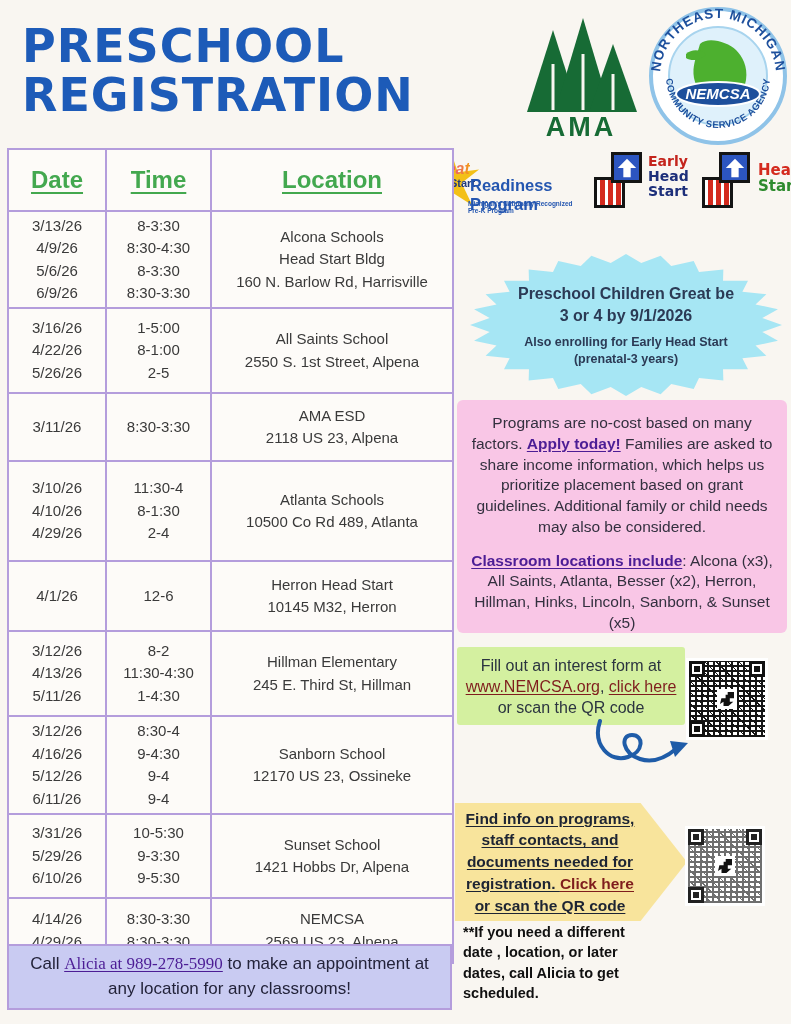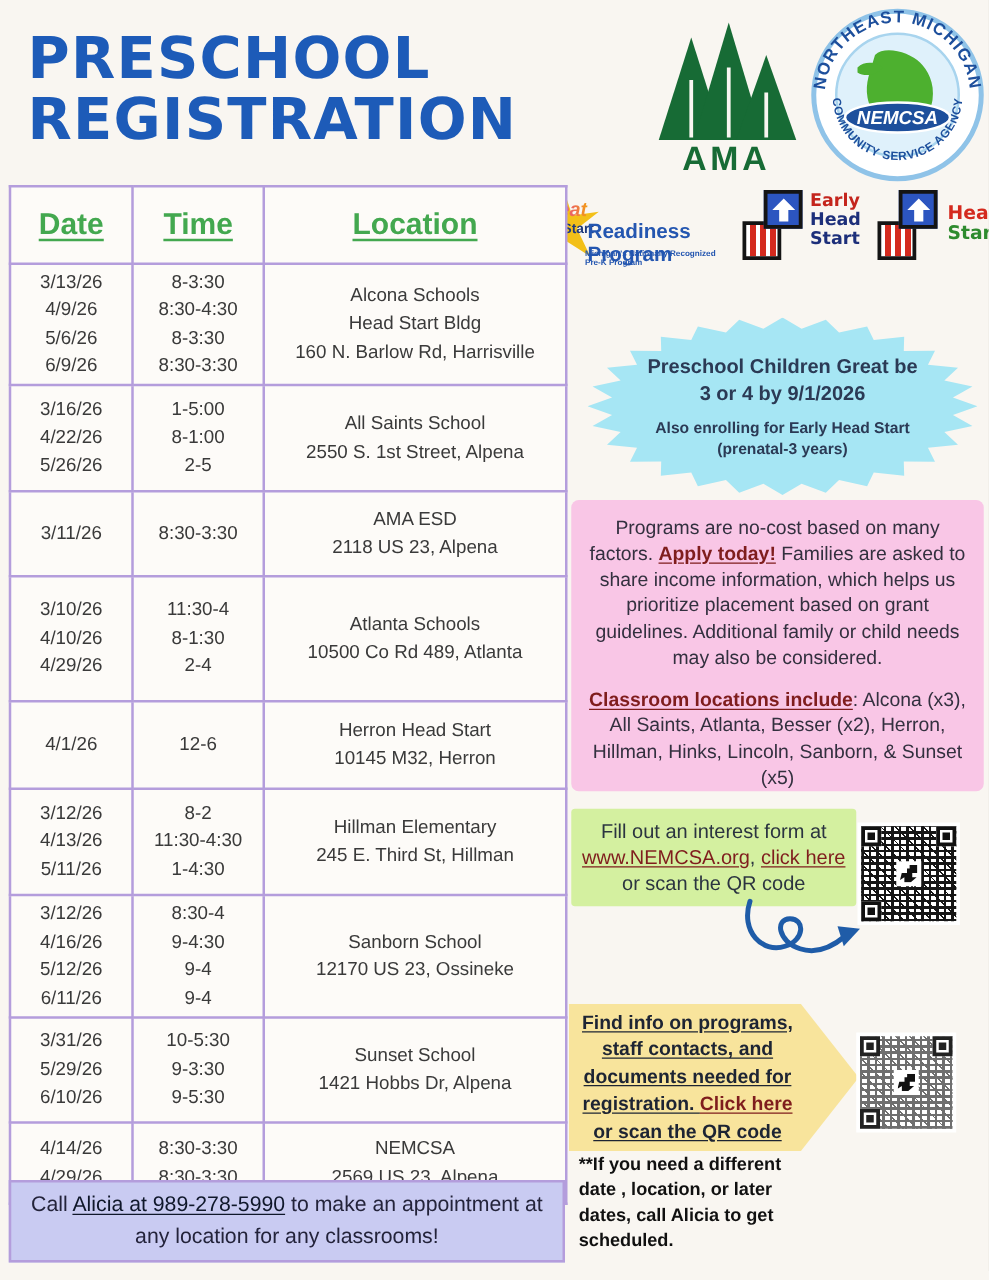--- a/index.html
+++ b/index.html
@@ -45,34 +45,34 @@
   .sched td.th span { text-decoration:underline; text-underline-offset:4px; text-decoration-thickness:2px; }
   .sched tr:nth-child(1){height:62px} .sched tr:nth-child(2){height:97px} .sched tr:nth-child(3){height:85px}
   .sched tr:nth-child(4){height:68px} .sched tr:nth-child(5){height:100px} .sched tr:nth-child(6){height:70px}
   .sched tr:nth-child(7){height:85px} .sched tr:nth-child(8){height:98px} .sched tr:nth-child(9){height:84px}
   .sched tr:nth-child(10){height:65px}
 
   
   .call-box { position:absolute; left:7px; top:944px; width:445px; height:66px; background:#c9cbf2;
               border:2px solid #b49ddc; display:flex; align-items:center; justify-content:center;
               text-align:center; font-size:17px; color:#23233a; padding:0 14px; line-height:1.45; }
-  .call-box a { color:#0f172a; text-decoration:underline; text-underline-offset:2px; }
+  .call-box a { color:#4c1d95; text-decoration:underline; text-underline-offset:2px;font-family:Liberation Serif, serif; }
 
   
   .bubble { position:absolute; left:470px; top:254px; width:312px; height:142px; background:#a6e6f4;
             display:flex; flex-direction:column; align-items:center; justify-content:center; text-align:center;
             color:#2b3a55; padding:10px 26px; }
   .bubble .main { font-size:16px; font-weight:bold; line-height:1.35; }
   .bubble .sub { margin-top:8px; font-size:12.5px; font-weight:600; line-height:1.3; }
 
   
   .pink-box { position:absolute; left:457px; top:400px; width:330px; height:233px; background:#f9c6e6;
               border-radius:6px; padding:13px 10px; text-align:center; font-size:15.5px; color:#33303f;
               line-height:1.34; }
-  .pink-box .blue-link { color:#7f1d1d; font-weight:bold; text-decoration:underline; text-underline-offset:2px; }
+  .pink-box .blue-link { color:#4c1d95; font-weight:bold; text-decoration:underline; text-underline-offset:2px; }
   .pink-box p + p { margin-top:13px; }
 
   
   .green-box { position:absolute; left:457px; top:647px; width:228px; height:78px; background:#d4f0a0;
                border-radius:3px; padding:9px 8px; text-align:center; font-size:16px; color:#2b3440;
                line-height:1.3; }
   .teal-link { color:#7f1d1d; text-decoration:underline; text-underline-offset:2px; }
 
   
   .qr { position:absolute; background:#fff; }

